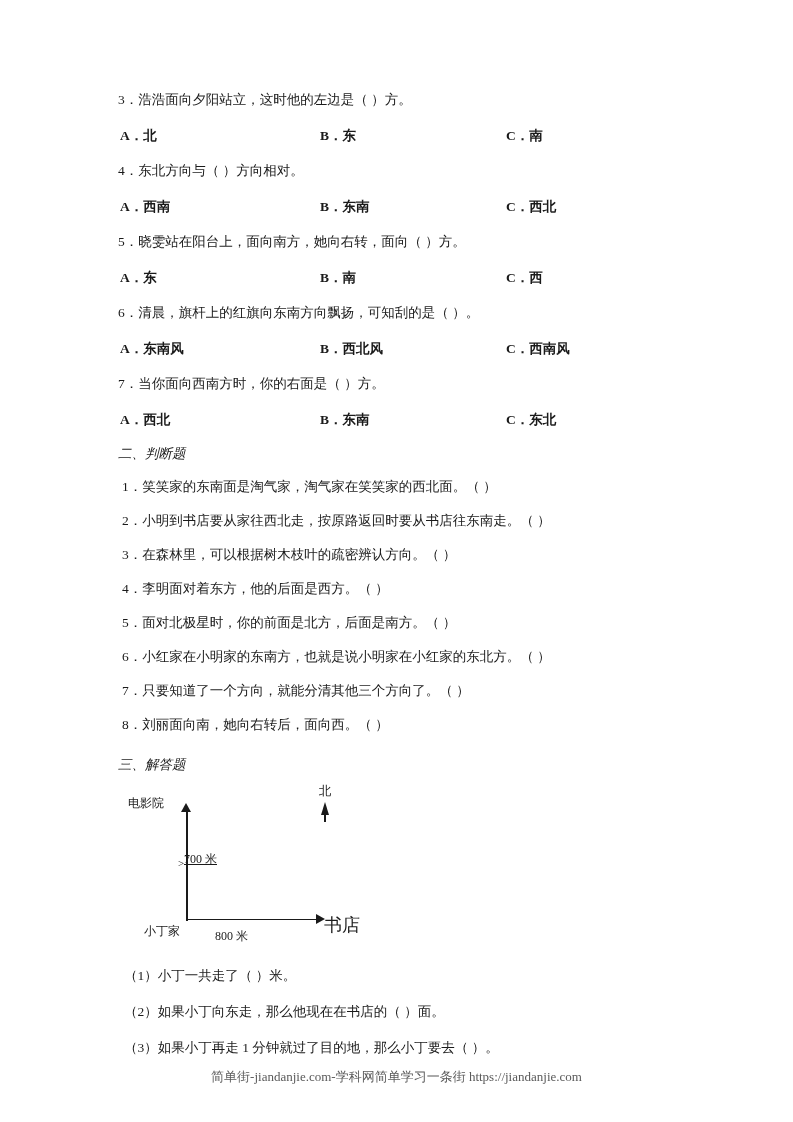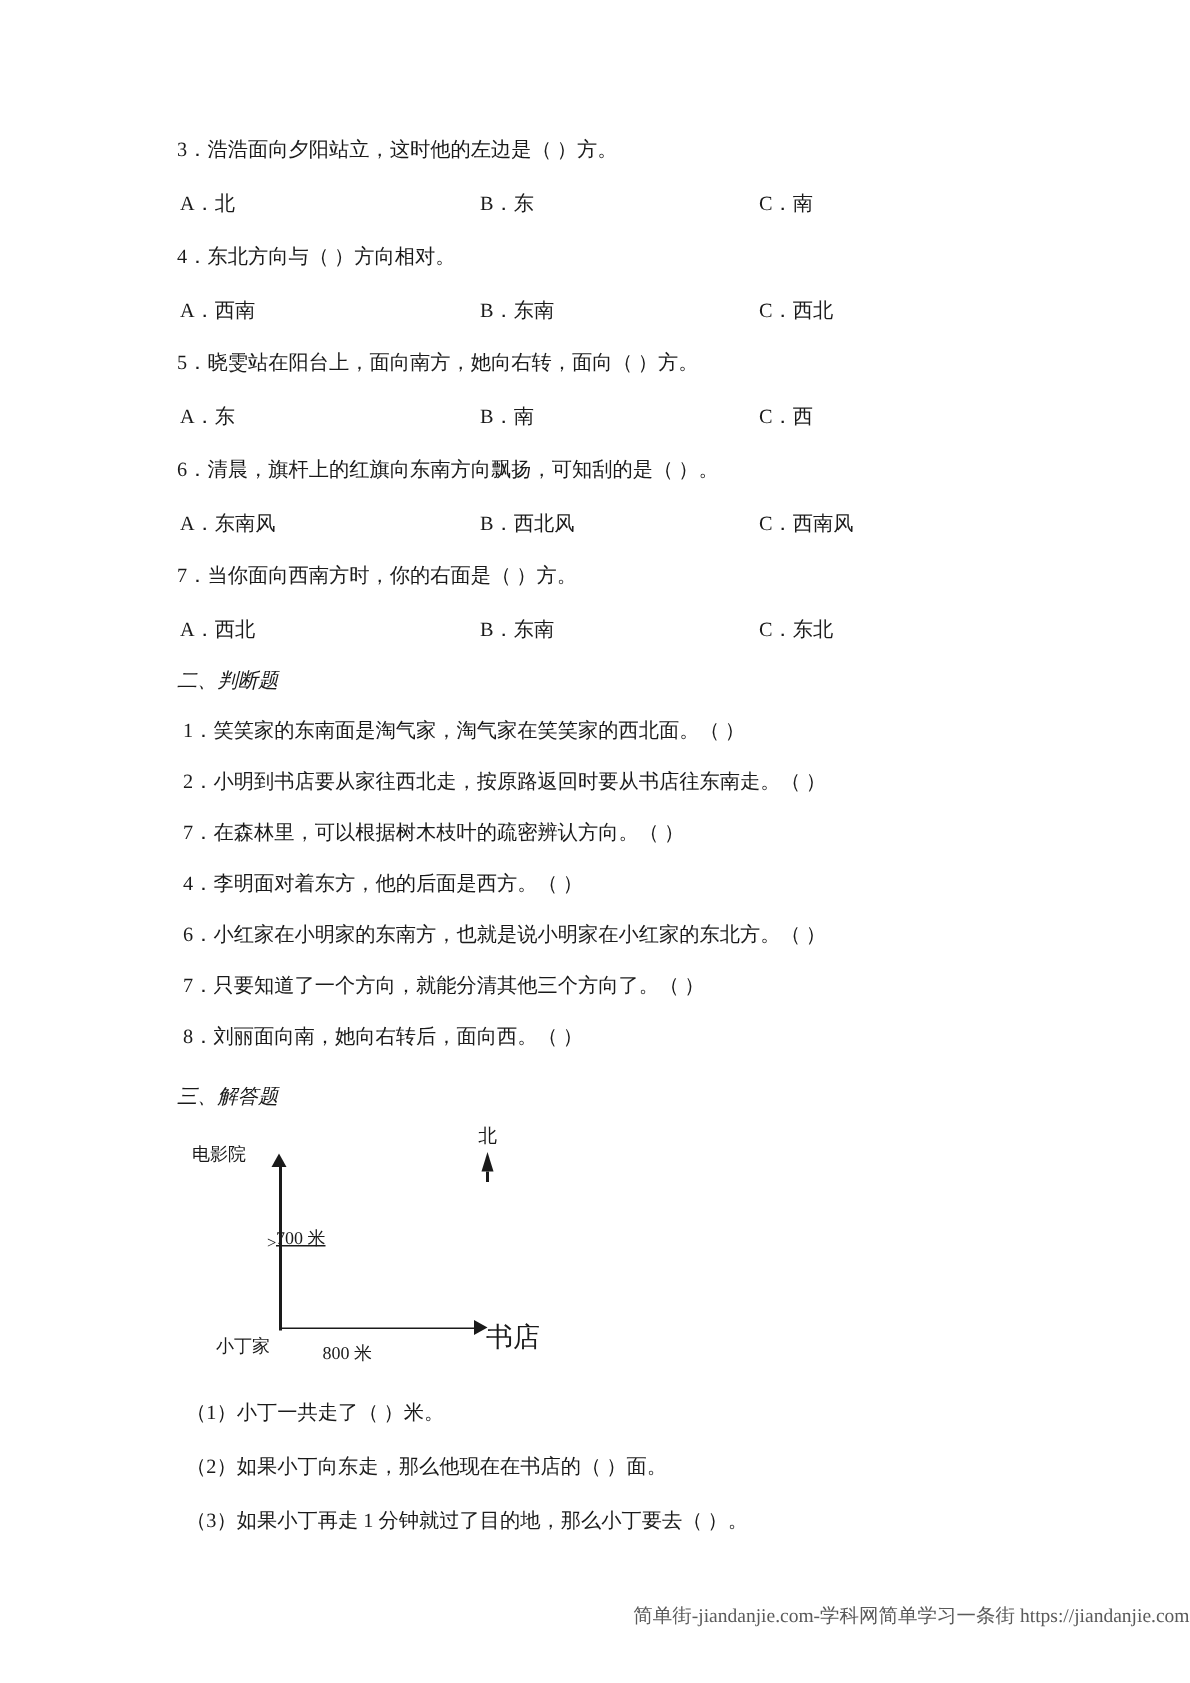--- a/index.html
+++ b/index.html
@@ -29,20 +29,21 @@
     white-space: nowrap;
   }
   .opts {
     display: flex;
     font-size: 13.5px;
     margin: 0 0 16px 0;
     padding-left: 2px;
   }
   .opts .opt {
     white-space: nowrap;
+    font-weight: bold;
   }
   .opt-a { width: 200px; }
   .opt-b { width: 186px; }
   .opt-c { width: 160px; }
   .section-title {
     font-size: 13.5px;
     margin: 0 0 15px 0;
     font-family: "Liberation Serif", serif;
     font-style: italic;
   }
@@ -175,21 +176,21 @@
     margin: 0 auto;
     width: 1.4px;
     height: 7px;
     background: #1a1a1a;
   }
   .footer {
     position: absolute;
     left: 0;
     right: 0;
     bottom: 36px;
-    text-align: right;
+    text-align: center;
     font-size: 13px;
     color: #5a5a5a;
     font-family: "Liberation Serif", serif;
   }
 </style>
 </head>
 <body>
 
 <div class="page">
 
@@ -224,22 +225,23 @@
   <p class="q-line">7．当你面向西南方时，你的右面是（       ）方。</p>
   <div class="opts">
     <span class="opt opt-a">A．西北</span>
     <span class="opt opt-b">B．东南</span>
     <span class="opt opt-c">C．东北</span>
   </div>
 
   <p class="section-title">二、判断题</p>
   <p class="tf-line">1．笑笑家的东南面是淘气家，淘气家在笑笑家的西北面。（              ）</p>
   <p class="tf-line">2．小明到书店要从家往西北走，按原路返回时要从书店往东南走。（              ）</p>
-  <p class="tf-line">7．在森林里，可以根据树木枝叶的疏密辨认方向。（             ）</p>
+  <p class="tf-line">3．在森林里，可以根据树木枝叶的疏密辨认方向。（             ）</p>
   <p class="tf-line">4．李明面对着东方，他的后面是西方。（             ）</p>
+  <p class="tf-line">5．面对北极星时，你的前面是北方，后面是南方。（             ）</p>
   <p class="tf-line">6．小红家在小明家的东南方，也就是说小明家在小红家的东北方。（              ）</p>
   <p class="tf-line">7．只要知道了一个方向，就能分清其他三个方向了。（             ）</p>
   <p class="tf-line">8．刘丽面向南，她向右转后，面向西。（             ）</p>
 
   <p class="section-title sec-gap">三、解答题</p>
 
   <div class="figure">
     <div class="fig-inner">
       <div class="v-line"></div>
       <div class="h-line"></div>

